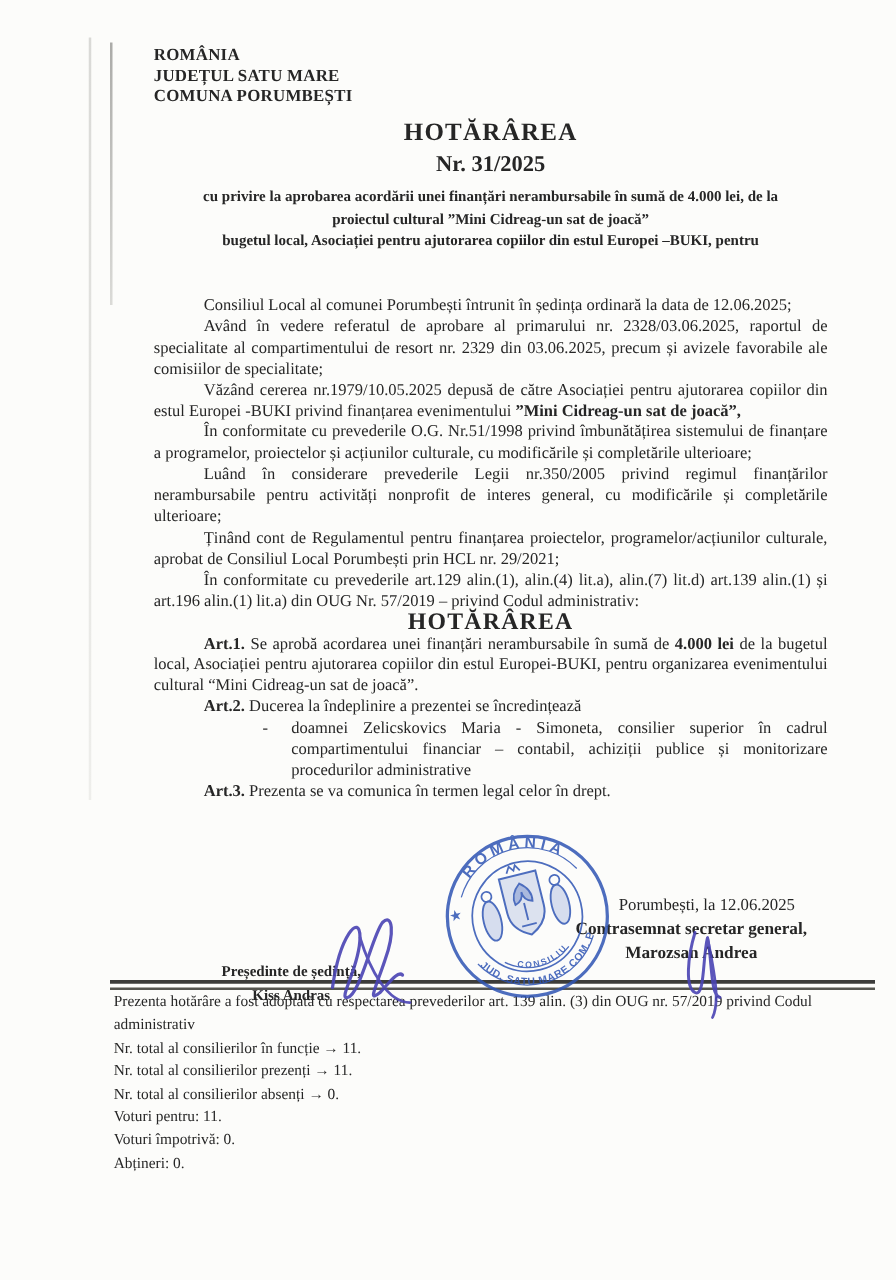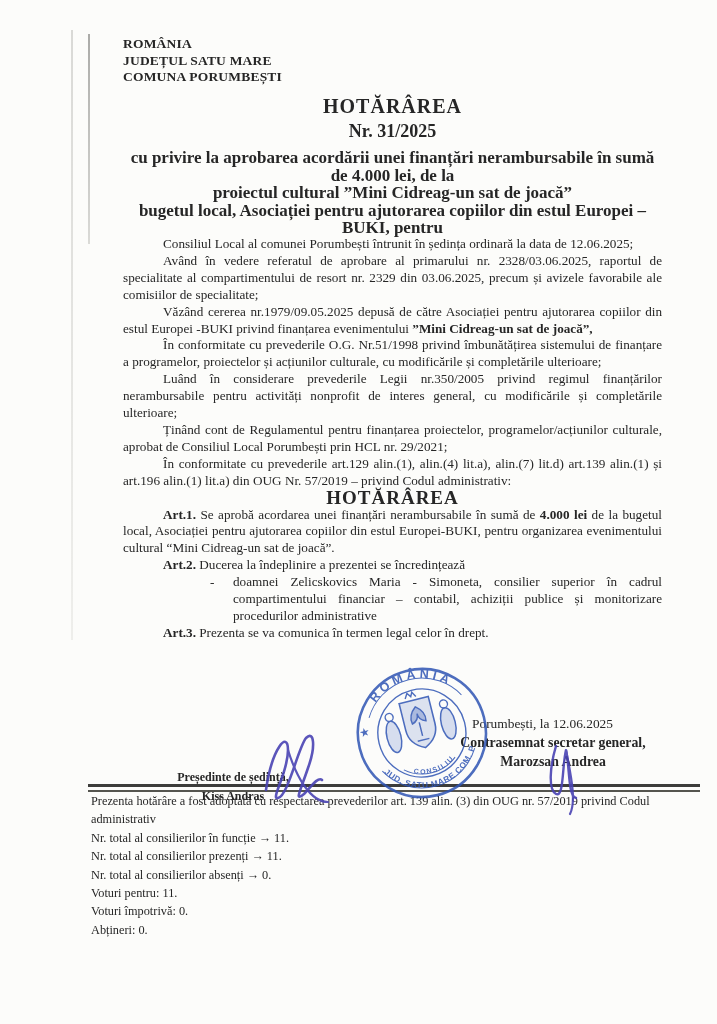--- a/index.html
+++ b/index.html
@@ -11,31 +11,31 @@
   
   .vline-a{position:absolute;left:71px;top:30px;width:2px;height:610px;
     background:linear-gradient(#bdbdb9,#e3e3df);opacity:.55;}
   .vline-b{position:absolute;left:88px;top:34px;width:2px;height:210px;
     background:linear-gradient(#5a5a56,#b9b9b4);opacity:.5;}
   .doc-header{position:absolute;left:123px;top:36px;font-weight:bold;
     font-size:13.5px;line-height:16.5px;letter-spacing:.2px;}
   .title-block{position:absolute;left:123px;top:95px;width:539px;text-align:center;}
   .title-main{font-weight:bold;font-size:20px;letter-spacing:1px;}
   .title-number{font-weight:bold;font-size:18px;margin-top:3px;}
-  .title-subtitle{font-weight:bold;font-size:17px;line-height:17.6px;margin-top:7px;}
+  .title-subtitle{font-weight:bold;font-size:12px;line-height:17.6px;margin-top:7px;}
   .body-flow{position:absolute;left:123px;top:236px;width:539px;
     font-size:13.2px;line-height:16.9px;text-align:justify;}
   .body-flow p{margin:0;text-indent:40px;}
   .ruling-heading{text-align:center;font-weight:bold;font-size:19px;
     letter-spacing:1px;margin:9px 0 11px 0;text-indent:0 !important;}
   .b{font-weight:bold;}
   .bullet-row{display:flex;padding-left:87px;}
   .bullet-dash{width:23px;flex:none;}
   .bullet-text{flex:1;text-align:justify;}
-  .place-date{position:absolute;left:472px;top:716px;font-size:13.4px;}
+  .place-date{position:absolute;left:495px;top:716px;font-size:13.4px;}
   .sig-left{position:absolute;left:148px;top:768px;width:170px;text-align:center;
     font-weight:bold;font-size:12px;line-height:18.5px;}
   .sig-right{position:absolute;left:446px;top:734px;width:214px;text-align:center;
     font-weight:bold;font-size:13.8px;line-height:18.5px;}
   .rule{position:absolute;left:88px;top:784px;width:612px;height:3px;
     border-top:3px solid #3c3c3a;border-bottom:2px solid #55554f;}
   .doc-footer{position:absolute;left:91px;top:792px;width:614px;
     font-size:12.3px;line-height:18.4px;}
   .doc-footer div{margin:0;}
   .stamp{position:absolute;left:337px;top:656px;transform:rotate(-14deg);opacity:.85;}
@@ -63,21 +63,21 @@
     <div class="title-subtitle">
       <div>cu privire la aprobarea acordării unei finanțări nerambursabile în sumă de 4.000 lei, de la</div>
       <div>proiectul cultural ”Mini Cidreag-un sat de joacă”</div>
       <div>bugetul local, Asociației pentru ajutorarea copiilor din estul Europei –BUKI, pentru</div>
     </div>
   </div>
 
   <div class="body-flow">
     <p>Consiliul Local al comunei Porumbești întrunit în ședința ordinară la data de 12.06.2025;</p>
     <p>Având în vedere referatul de aprobare al primarului nr. 2328/03.06.2025, raportul de specialitate al compartimentului de resort nr. 2329 din 03.06.2025, precum și avizele favorabile ale comisiilor de specialitate;</p>
-    <p><span>Văzând cererea nr.1979/09.05.2025 depusă de către Asociației pentru ajutorarea copiilor din estul Europei -BUKI privind finanțarea evenimentului </span><span class="b">”Mini Cidreag-un sat de joacă”,</span></p>
+    <p><span>Văzând cererea nr.1979/10.05.2025 depusă de către Asociației pentru ajutorarea copiilor din estul Europei -BUKI privind finanțarea evenimentului </span><span class="b">”Mini Cidreag-un sat de joacă”,</span></p>
     <p>În conformitate cu prevederile O.G. Nr.51/1998 privind îmbunătățirea sistemului de finanțare a programelor, proiectelor și acțiunilor culturale, cu modificările și completările ulterioare;</p>
     <p>Luând în considerare prevederile Legii nr.350/2005 privind regimul finanțărilor nerambursabile pentru activități nonprofit de interes general, cu modificările și completările ulterioare;</p>
     <p>Ținând cont de Regulamentul pentru finanțarea proiectelor,  programelor/acțiunilor culturale, aprobat de Consiliul Local Porumbești prin HCL nr. 29/2021;</p>
     <p>În conformitate cu prevederile art.129 alin.(1), alin.(4) lit.a), alin.(7)  lit.d) art.139 alin.(1) și art.196 alin.(1) lit.a) din  OUG Nr. 57/2019 – privind Codul administrativ:</p>
 
     <p class="ruling-heading">HOTĂRÂREA</p>
 
     <p><span class="b">Art.1.</span><span> Se aprobă acordarea unei finanțări nerambursabile în sumă de </span><span class="b">4.000 lei</span><span> de la bugetul local, Asociației pentru ajutorarea copiilor din estul Europei-BUKI, pentru organizarea evenimentului cultural “Mini Cidreag-un sat de joacă”.</span></p>
 
     <p><span class="b">Art.2.</span><span> Ducerea la îndeplinire a prezentei se încredințează</span></p>

